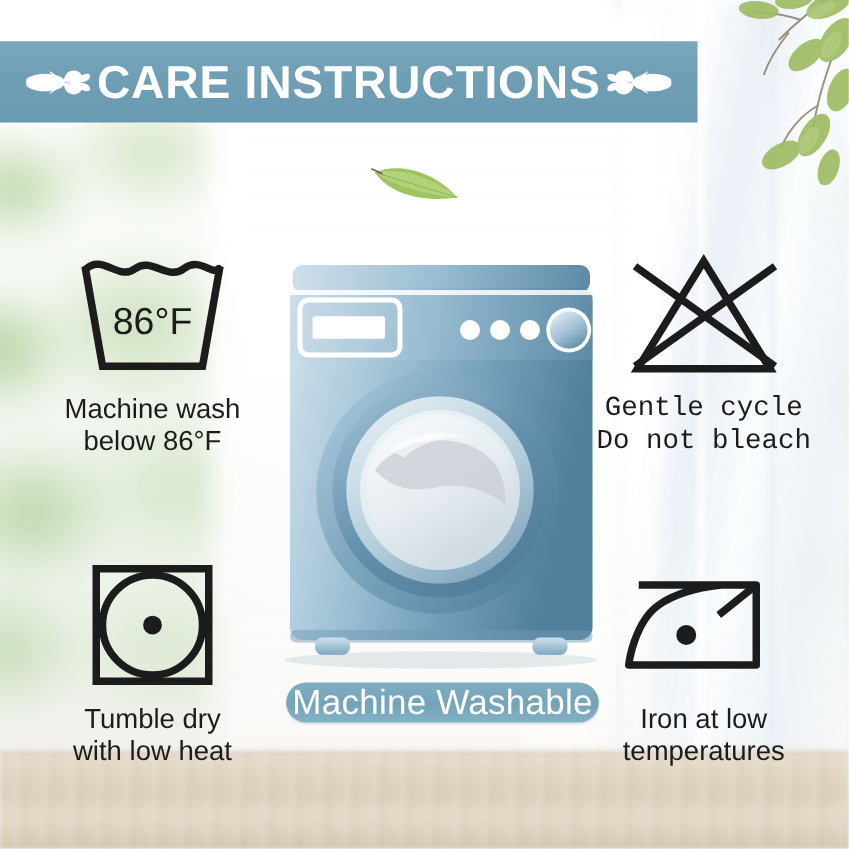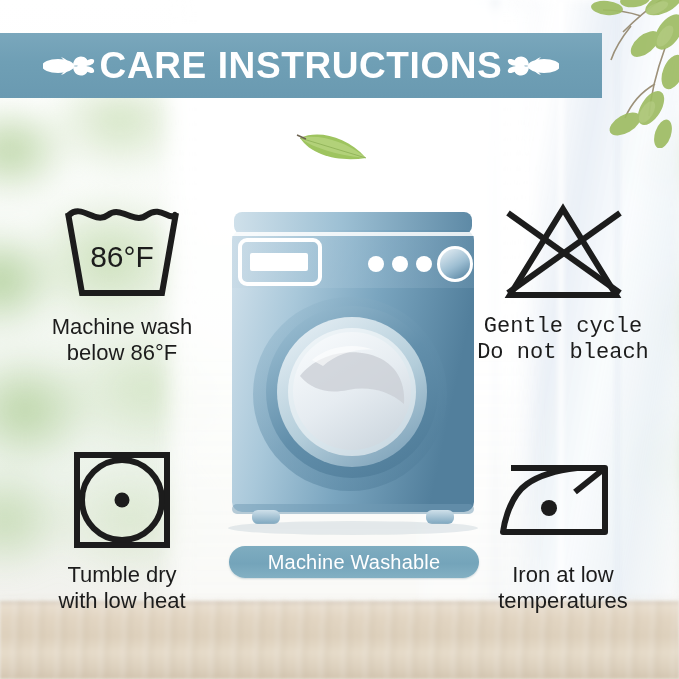--- a/index.html
+++ b/index.html
@@ -61,21 +61,21 @@
       #d9cfc2 0%, #e8ddcd 7%, #e2d5c2 22%, #ddd0bc 45%, #e6dbc9 66%, #ddd1be 85%, #d3c5b0 100%);
     filter:blur(1.6px); }
   .bg-table::after { content:""; position:absolute; inset:0;
     background:repeating-linear-gradient(92deg, rgba(255,255,255,0) 0 14px, rgba(255,255,255,.30) 14px 17px, rgba(178,160,134,.14) 17px 22px);
     filter:blur(2.4px); }
   .bg-table-edge { position:absolute; left:0; right:0; bottom:66px; height:16px;
     background:linear-gradient(180deg,rgba(242,238,230,.0),rgba(236,230,219,.9));
     filter:blur(5px); }
 
   
-  .banner { position:absolute; left:0; top:33px; width:602px; height:65px;
+  .banner { position:absolute; left:0; top:33px; width:558px; height:65px;
     background:linear-gradient(180deg,#7aa7bc 0%,#6f9fb5 45%,#6a9ab1 100%);
     display:flex; align-items:center; justify-content:center; gap:5px; }
   .banner-title { color:#ffffff; font-size:37px; font-weight:bold; letter-spacing:.6px;
     white-space:nowrap; line-height:1; }
   .orn { width:52px; height:40px; flex:none; }
 
   
   .plant { position:absolute; right:-6px; top:-12px; width:140px; height:160px; }
   .leaf-float { position:absolute; left:296px; top:122px; width:74px; height:40px; }
 
@@ -91,21 +91,21 @@
 
   
   .washer { position:absolute; left:228px; top:208px; width:250px; height:330px; }
 
   
   .badge { position:absolute; left:229px; top:546px; width:250px; height:32px;
     border-radius:16px;
     background:linear-gradient(180deg,#7fadc0 0%,#74a4ba 55%,#83b0c3 100%);
     display:flex; align-items:center; justify-content:center;
     box-shadow:0 1px 2px rgba(120,150,165,.35); }
-  .badge span { color:#ffffff; font-size:20px; letter-spacing:.2px; }
+  .badge span { color:#ffffff; font-size:28px; letter-spacing:.2px; }
 </style>
 </head>
 <body>
 
 <div id="stage">
 
   <div class="bg-base"></div>
   <div class="bg-greens"></div>
   <div class="bg-greens-r"></div>
   <div class="bg-window"></div>

